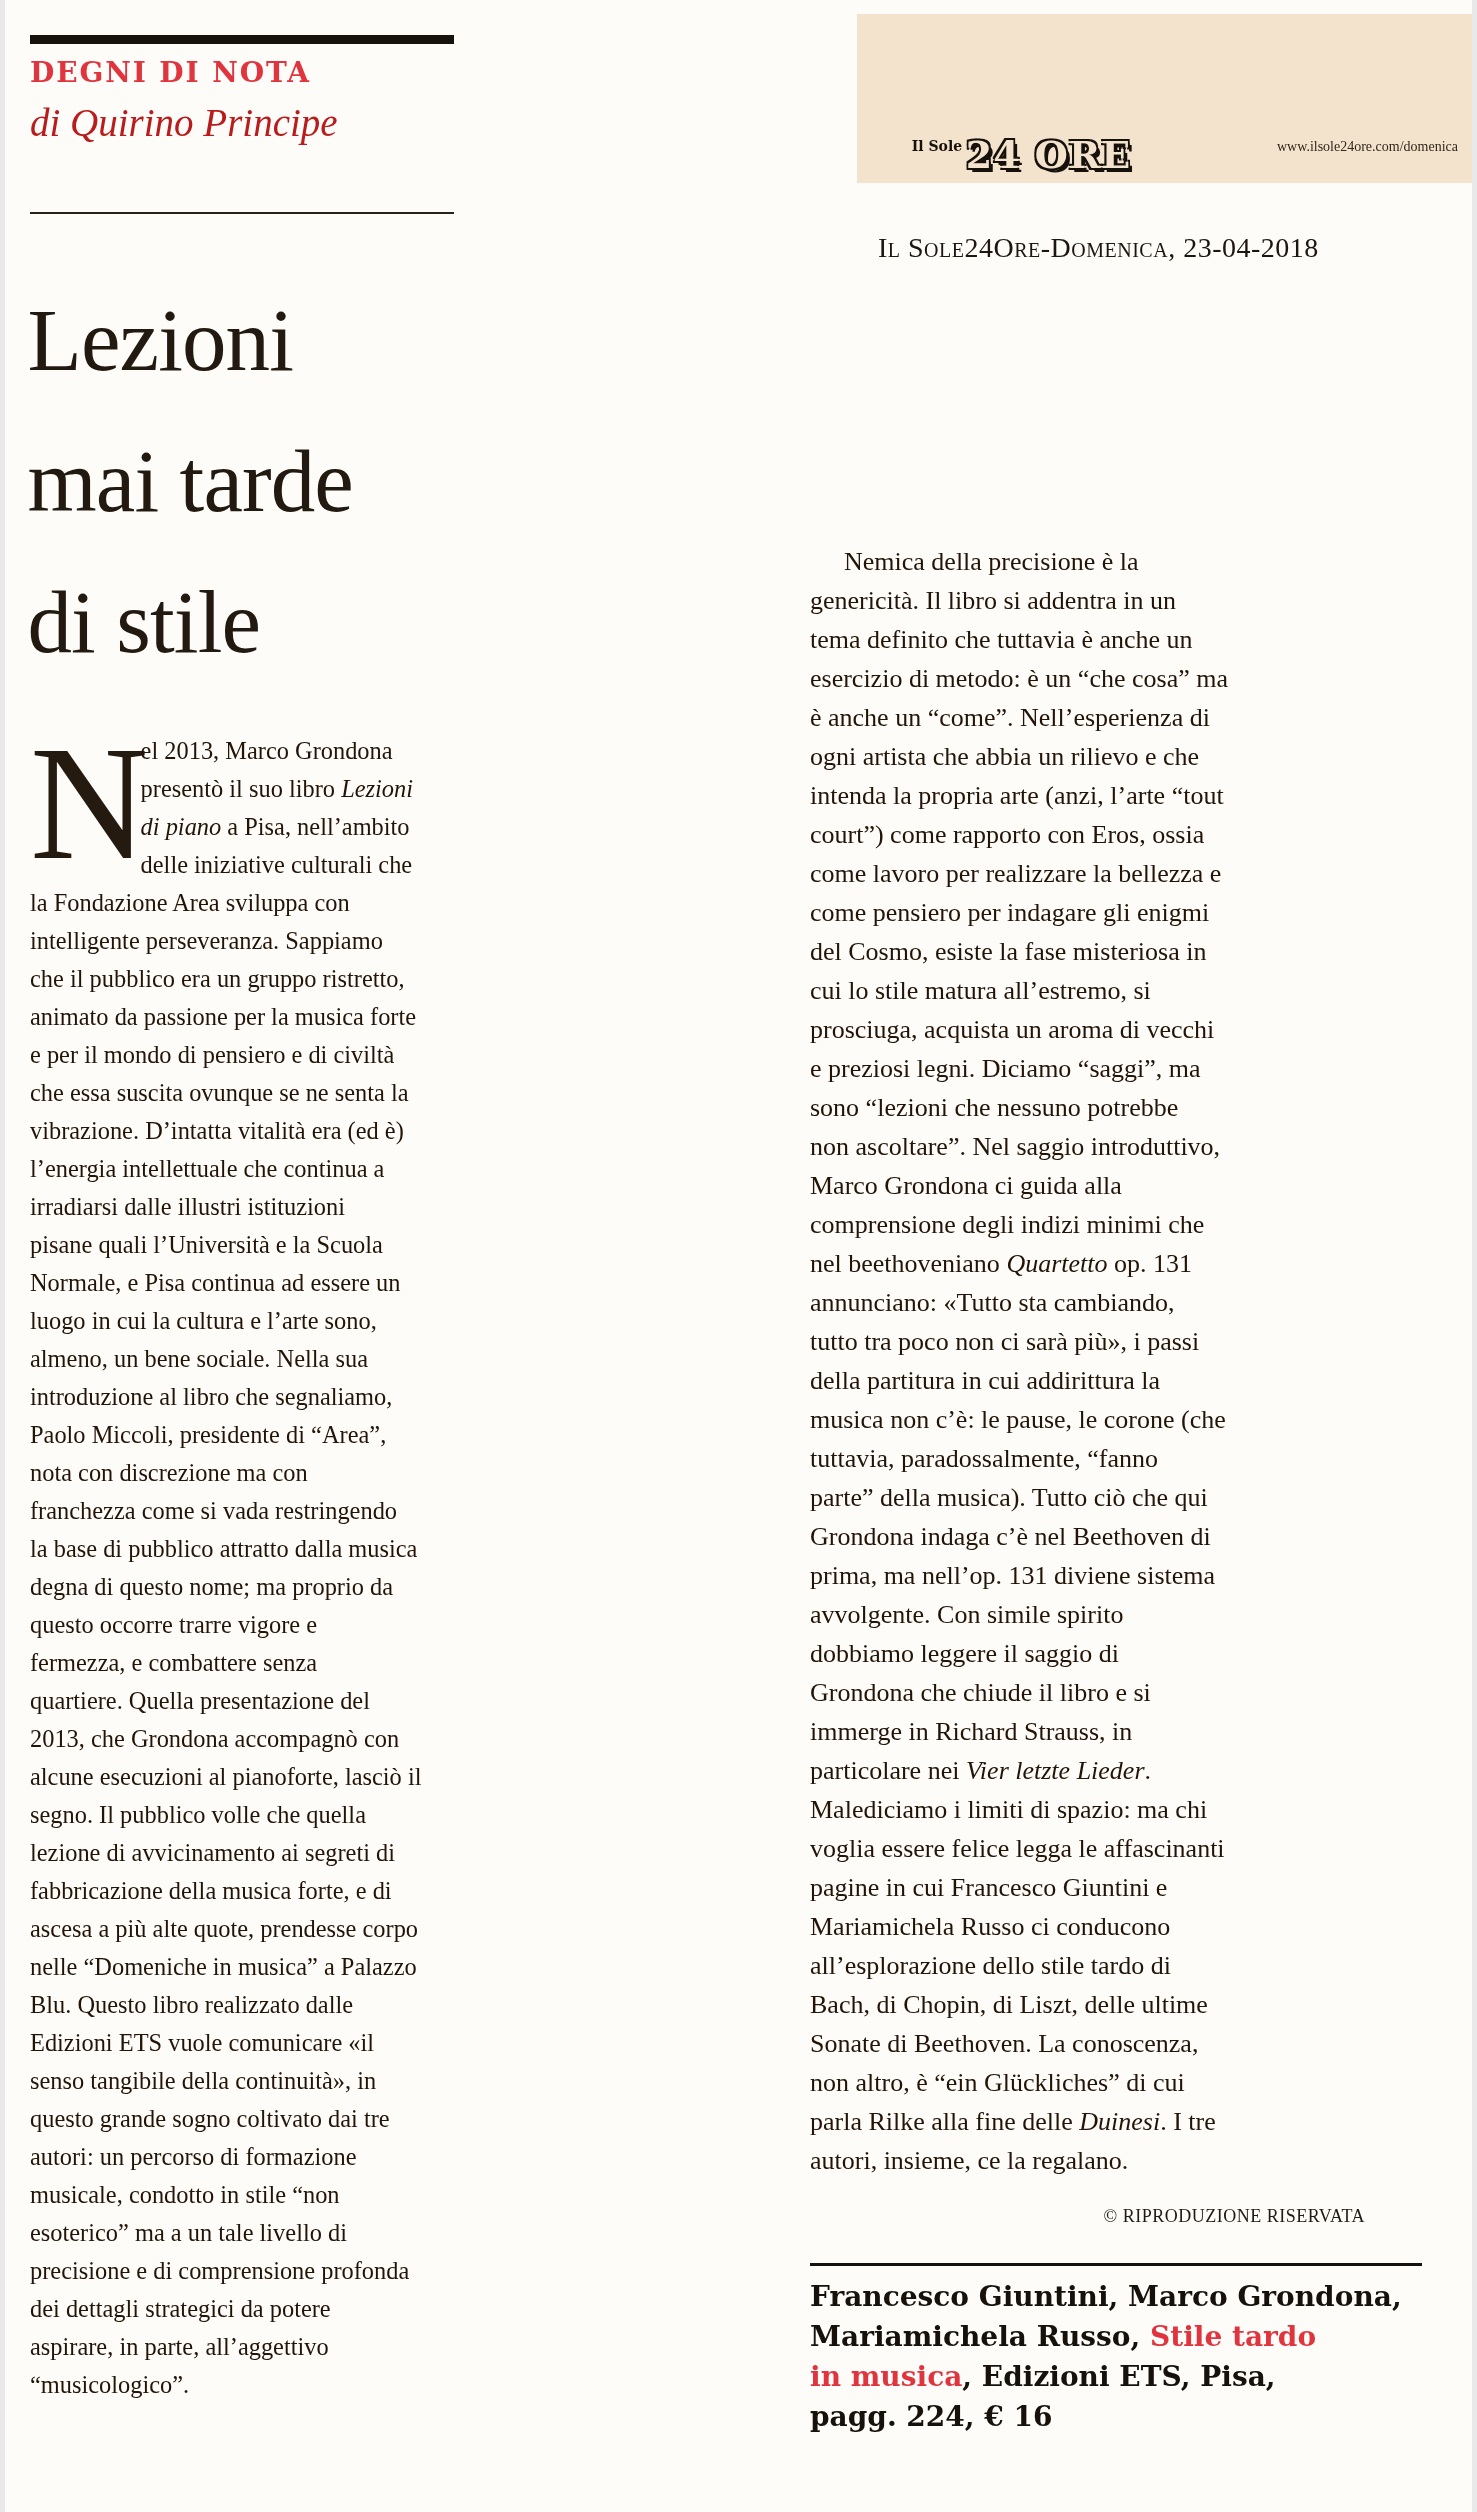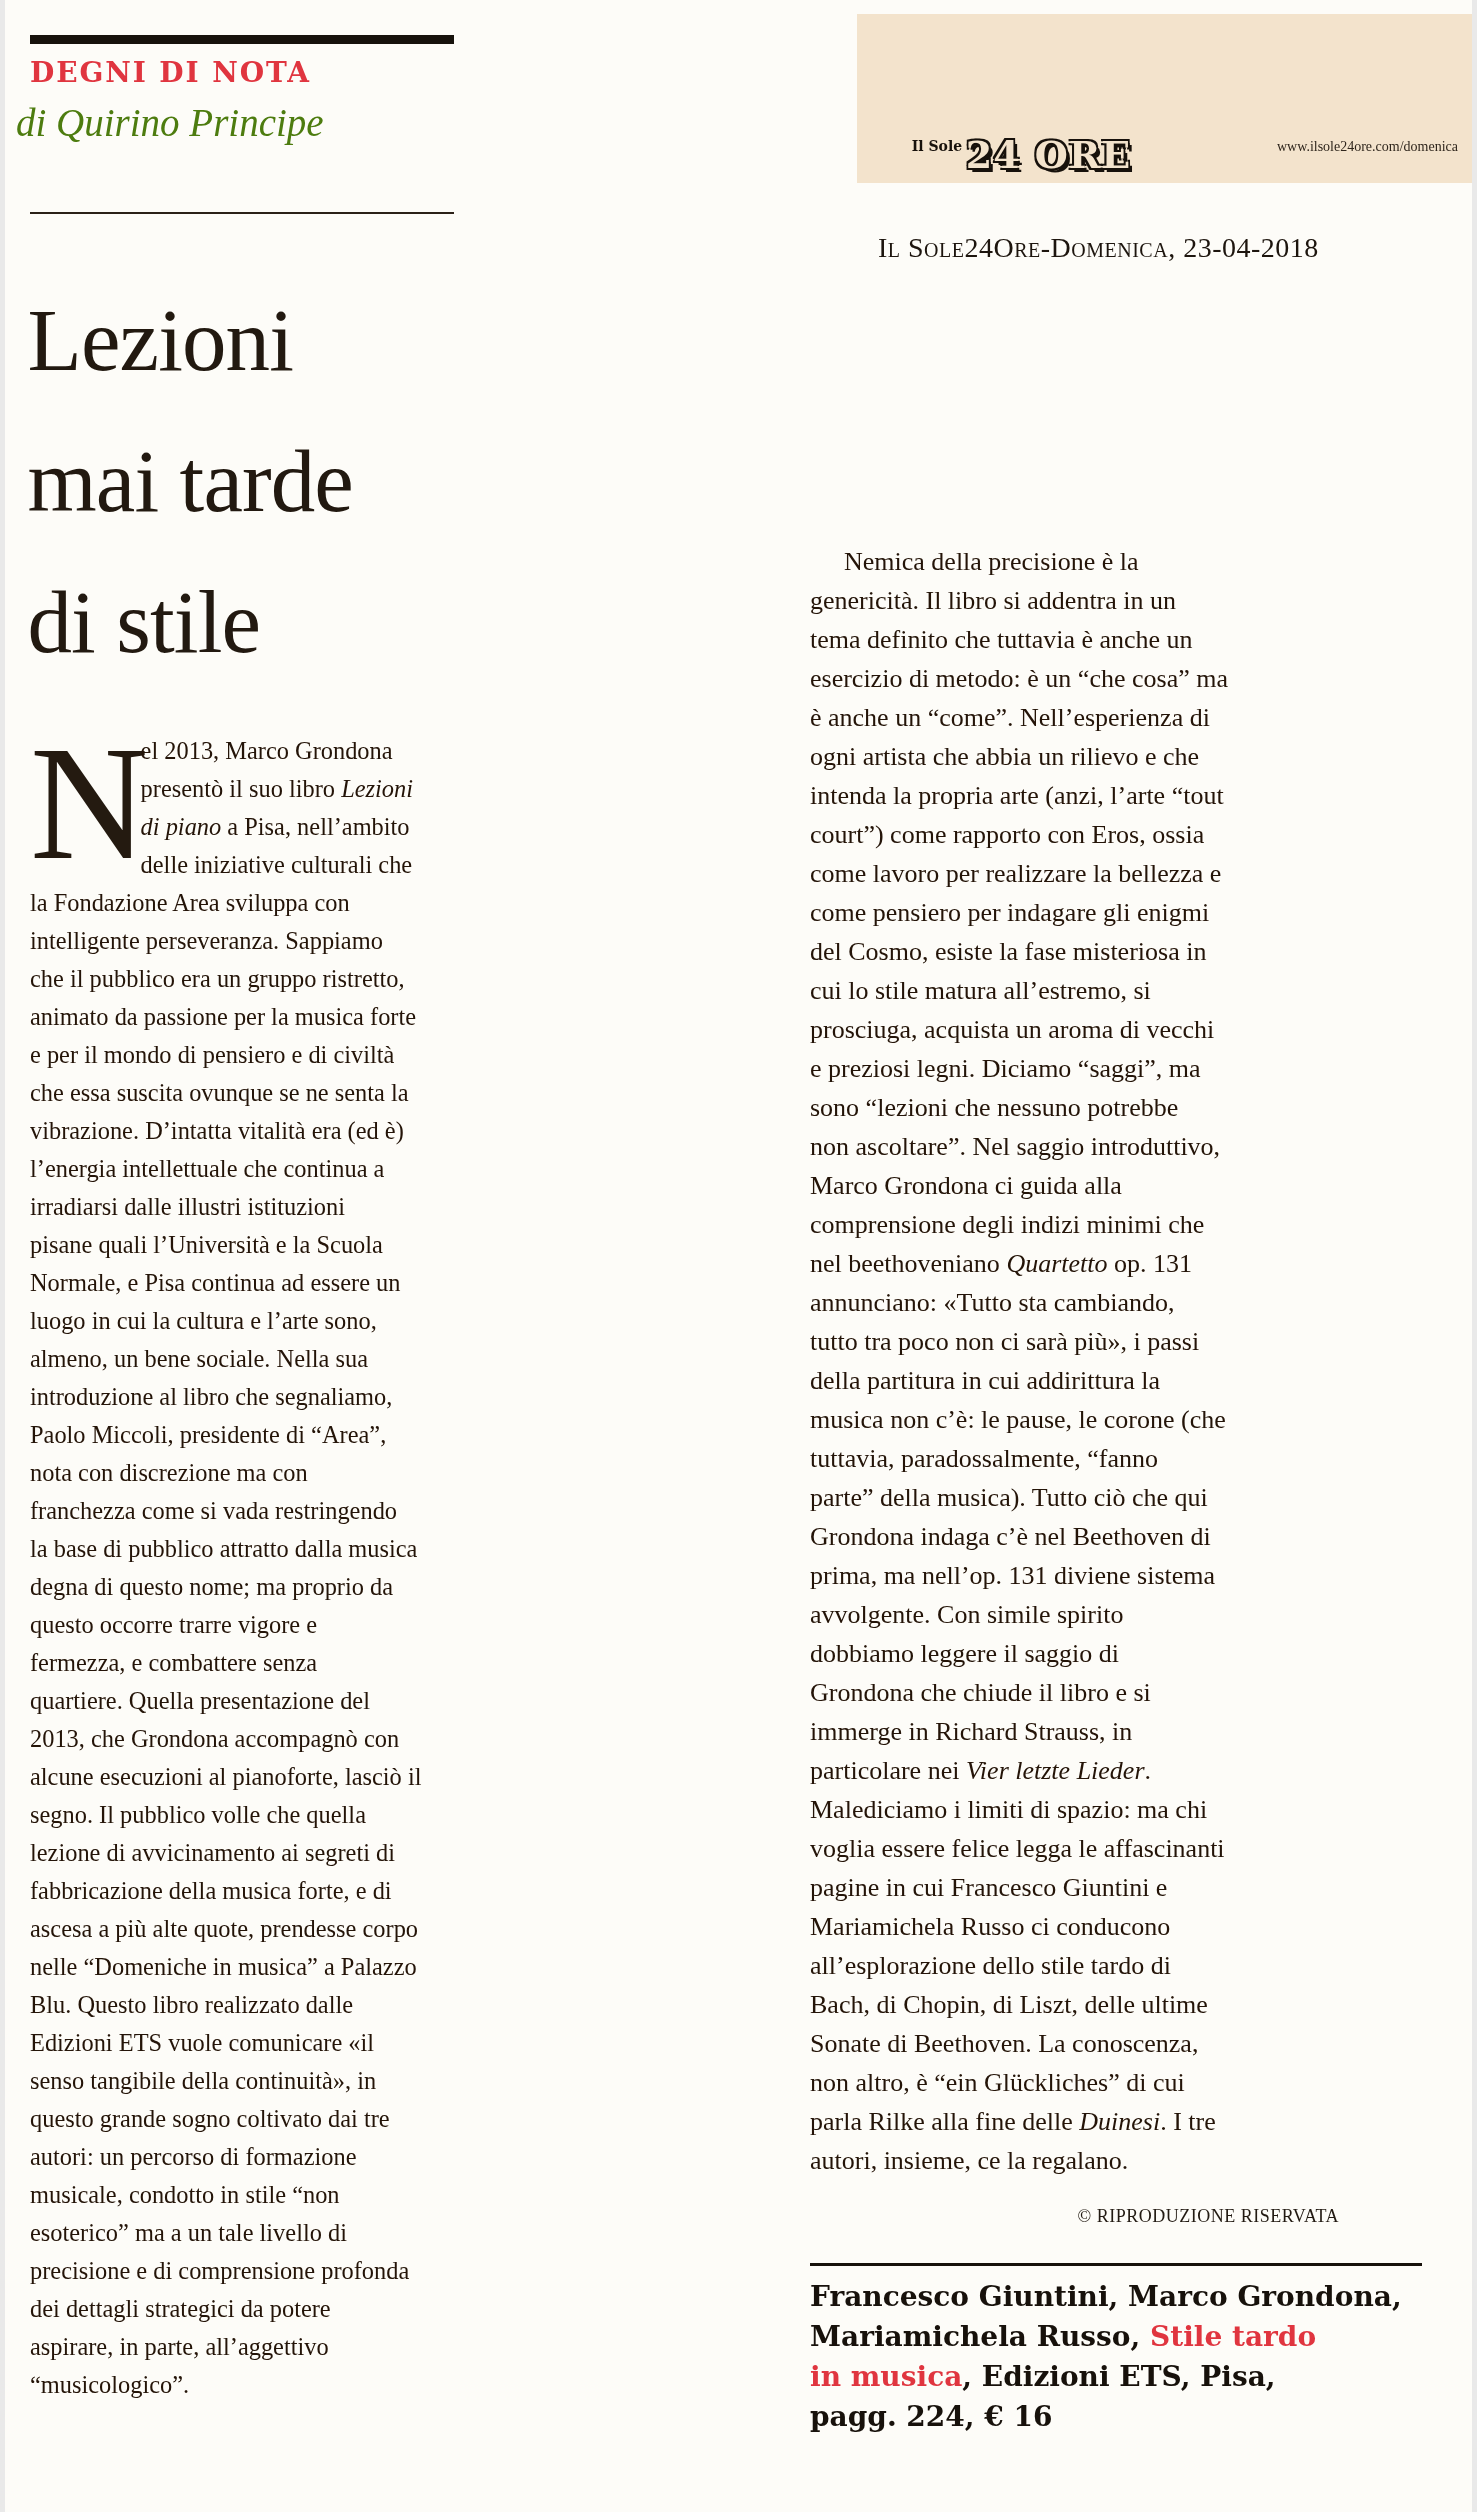--- a/index.html
+++ b/index.html
@@ -16,22 +16,22 @@
     position:absolute;left:25px;top:35px;width:424px;height:9.4px;
     background:#17120c;
   }
   .kicker{
     position:absolute;left:25px;top:56px;width:428px;
     font-family:"DejaVu Serif",serif;
     font-weight:bold;font-size:28px;letter-spacing:1.9px;
     color:#e0353f;
   }
   .byline{
-    position:absolute;left:11px;top:100px;width:428px;
-    font-style:italic;font-size:39px;color:#4d7c0f;
+    position:absolute;left:25px;top:100px;width:428px;
+    font-style:italic;font-size:39px;color:#b91c1c;
   }
   .rule-thin{
     position:absolute;left:25px;top:212px;width:424px;height:1.9px;
     background:#2b2117;
   }
   .headline{
     position:absolute;left:22.5px;top:270px;width:441px;
     margin:0;font-weight:normal;
     font-size:89px;line-height:141px;letter-spacing:-0.9px;
     color:#221910;
@@ -86,21 +86,21 @@
     color:#1d150e;
   }
   .body-right{
     position:absolute;left:805px;top:542px;width:563px;
     font-size:26px;line-height:39px;
     text-indent:34px;
     white-space:pre;
     color:#241408;
   }
   .copyright{
-    position:absolute;left:805px;top:2206px;width:529px;
+    position:absolute;left:831px;top:2206px;width:529px;
     text-align:right;
     font-size:18px;letter-spacing:0.5px;
     color:#221a12;
   }
   .book-rule{
     position:absolute;left:805px;top:2263px;width:612px;height:2.8px;
     background:#17110b;
   }
   .book-info{
     position:absolute;left:805px;top:2277px;width:648px;

